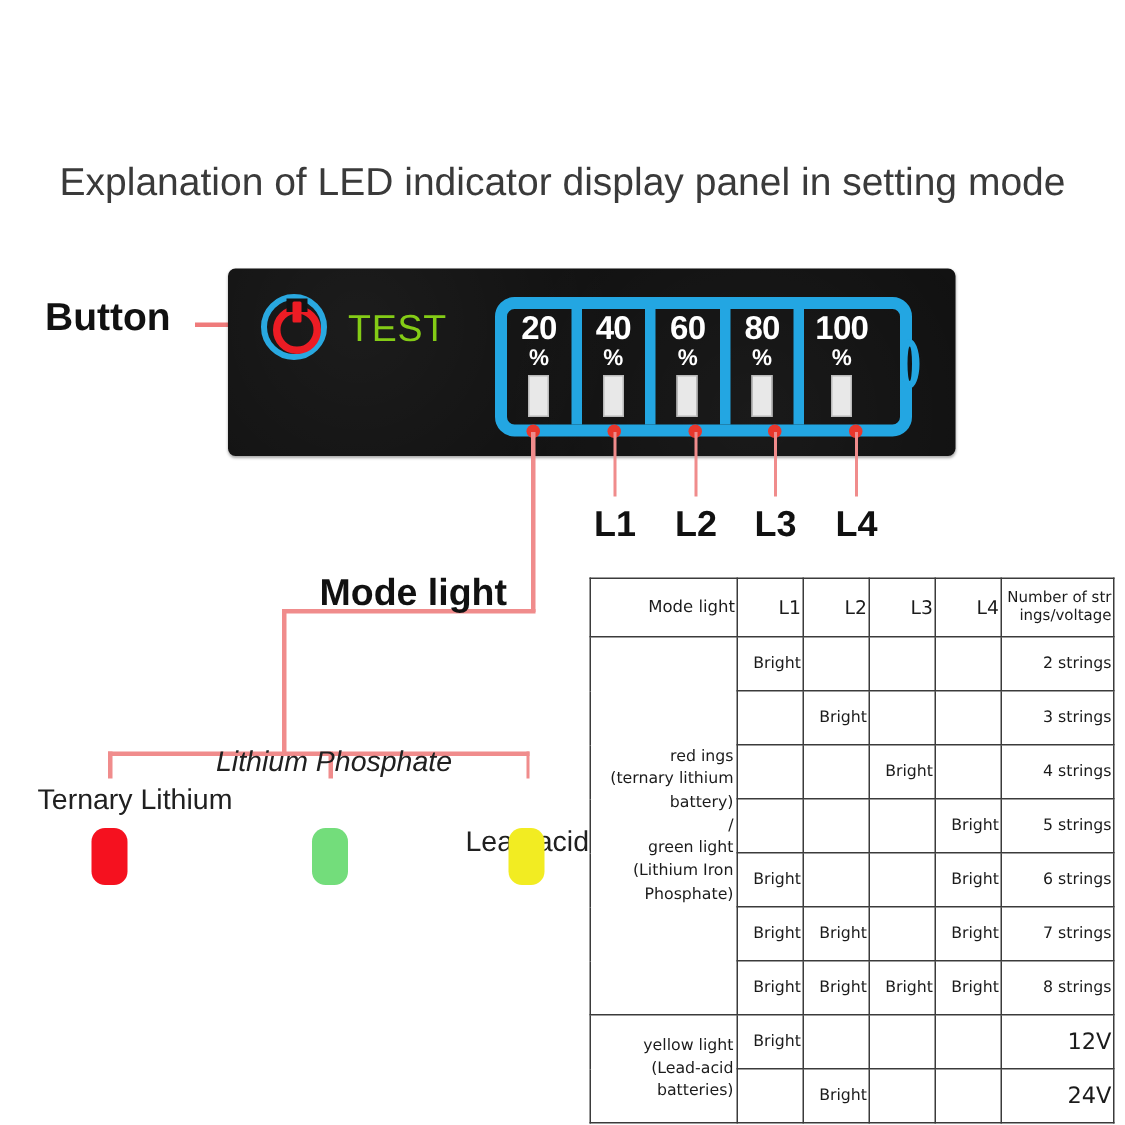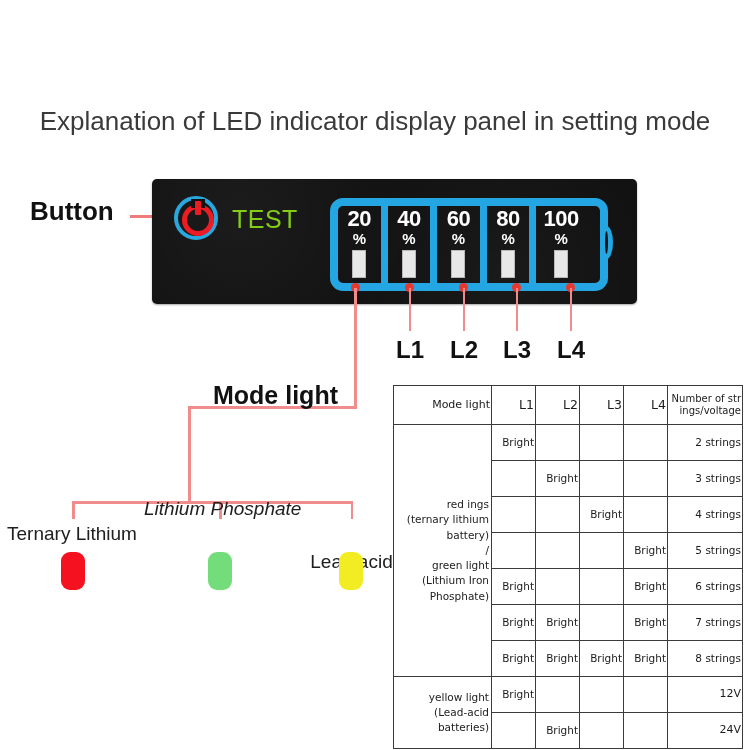--- a/index.html
+++ b/index.html
@@ -244,21 +244,21 @@
   .mode-table .hdr { height: 34px; font-size: 11px; }
   .mode-table .hdr-mode { font-size: 11px; }
   .mode-table .hdr-l { font-size: 12.5px; }
   .mode-table .hdr-num { font-size: 10px; }
   .mode-table td.bodycell { height: 31px; }
   .mode-table td.modecell {
     font-size: 10.5px;
     padding: 3px 2px;
     line-height: 1.45;
   }
-  .mode-table td.volt { font-size: 11px; }
+  .mode-table td.volt { font-size: 15px; }
   .col-mode { width: 95px; }
   .col-l { width: 41px; }
   .col-num { width: 72px; }
 </style>
 </head>
 <body>
 
 <div id="stage">
 
   <div class="page-subtitle">Explanation of LED indicator display panel in setting mode</div>
@@ -335,21 +335,21 @@
 
   <div class="line-red" style="left:188px; top:406px; width:2.5px; height:97px;"></div>
   <div class="callout-label mode-callout">Mode light</div>
 
   <div class="line-red" style="left:72px; top:501px; width:281px; height:2.5px;"></div>
 
   <div class="line-red" style="left:72px; top:501px; width:2.5px; height:18px;"></div>
   <div class="line-red" style="left:219px; top:501px; width:2.5px; height:18px;"></div>
   <div class="line-red" style="left:350.5px; top:501px; width:2.5px; height:18px;"></div>
 
-  <div class="leaf-label" style="left:5px; top:523px; width:134px;text-align:center;">Ternary Lithium</div>
+  <div class="leaf-label" style="left:23px; top:523px; width:134px;text-align:center;">Ternary Lithium</div>
   <div class="swatch" style="left:61px; top:552px; background:#f5111f;"></div>
 
   <div class="leaf-label" style="left:144px; top:498px; width:152px;font-style:italic;">Lithium Phosphate</div>
   <div class="swatch" style="left:208px; top:552px; background:#73dd7b;"></div>
 
   <div class="leaf-label" style="left:305px; top:523px; width:93px;margin-top:28px;">Lead acid</div>
   <div class="swatch" style="left:339px; top:552px; background:#f2ec22;"></div>
 
   <table class="mode-table">
     <thead>

